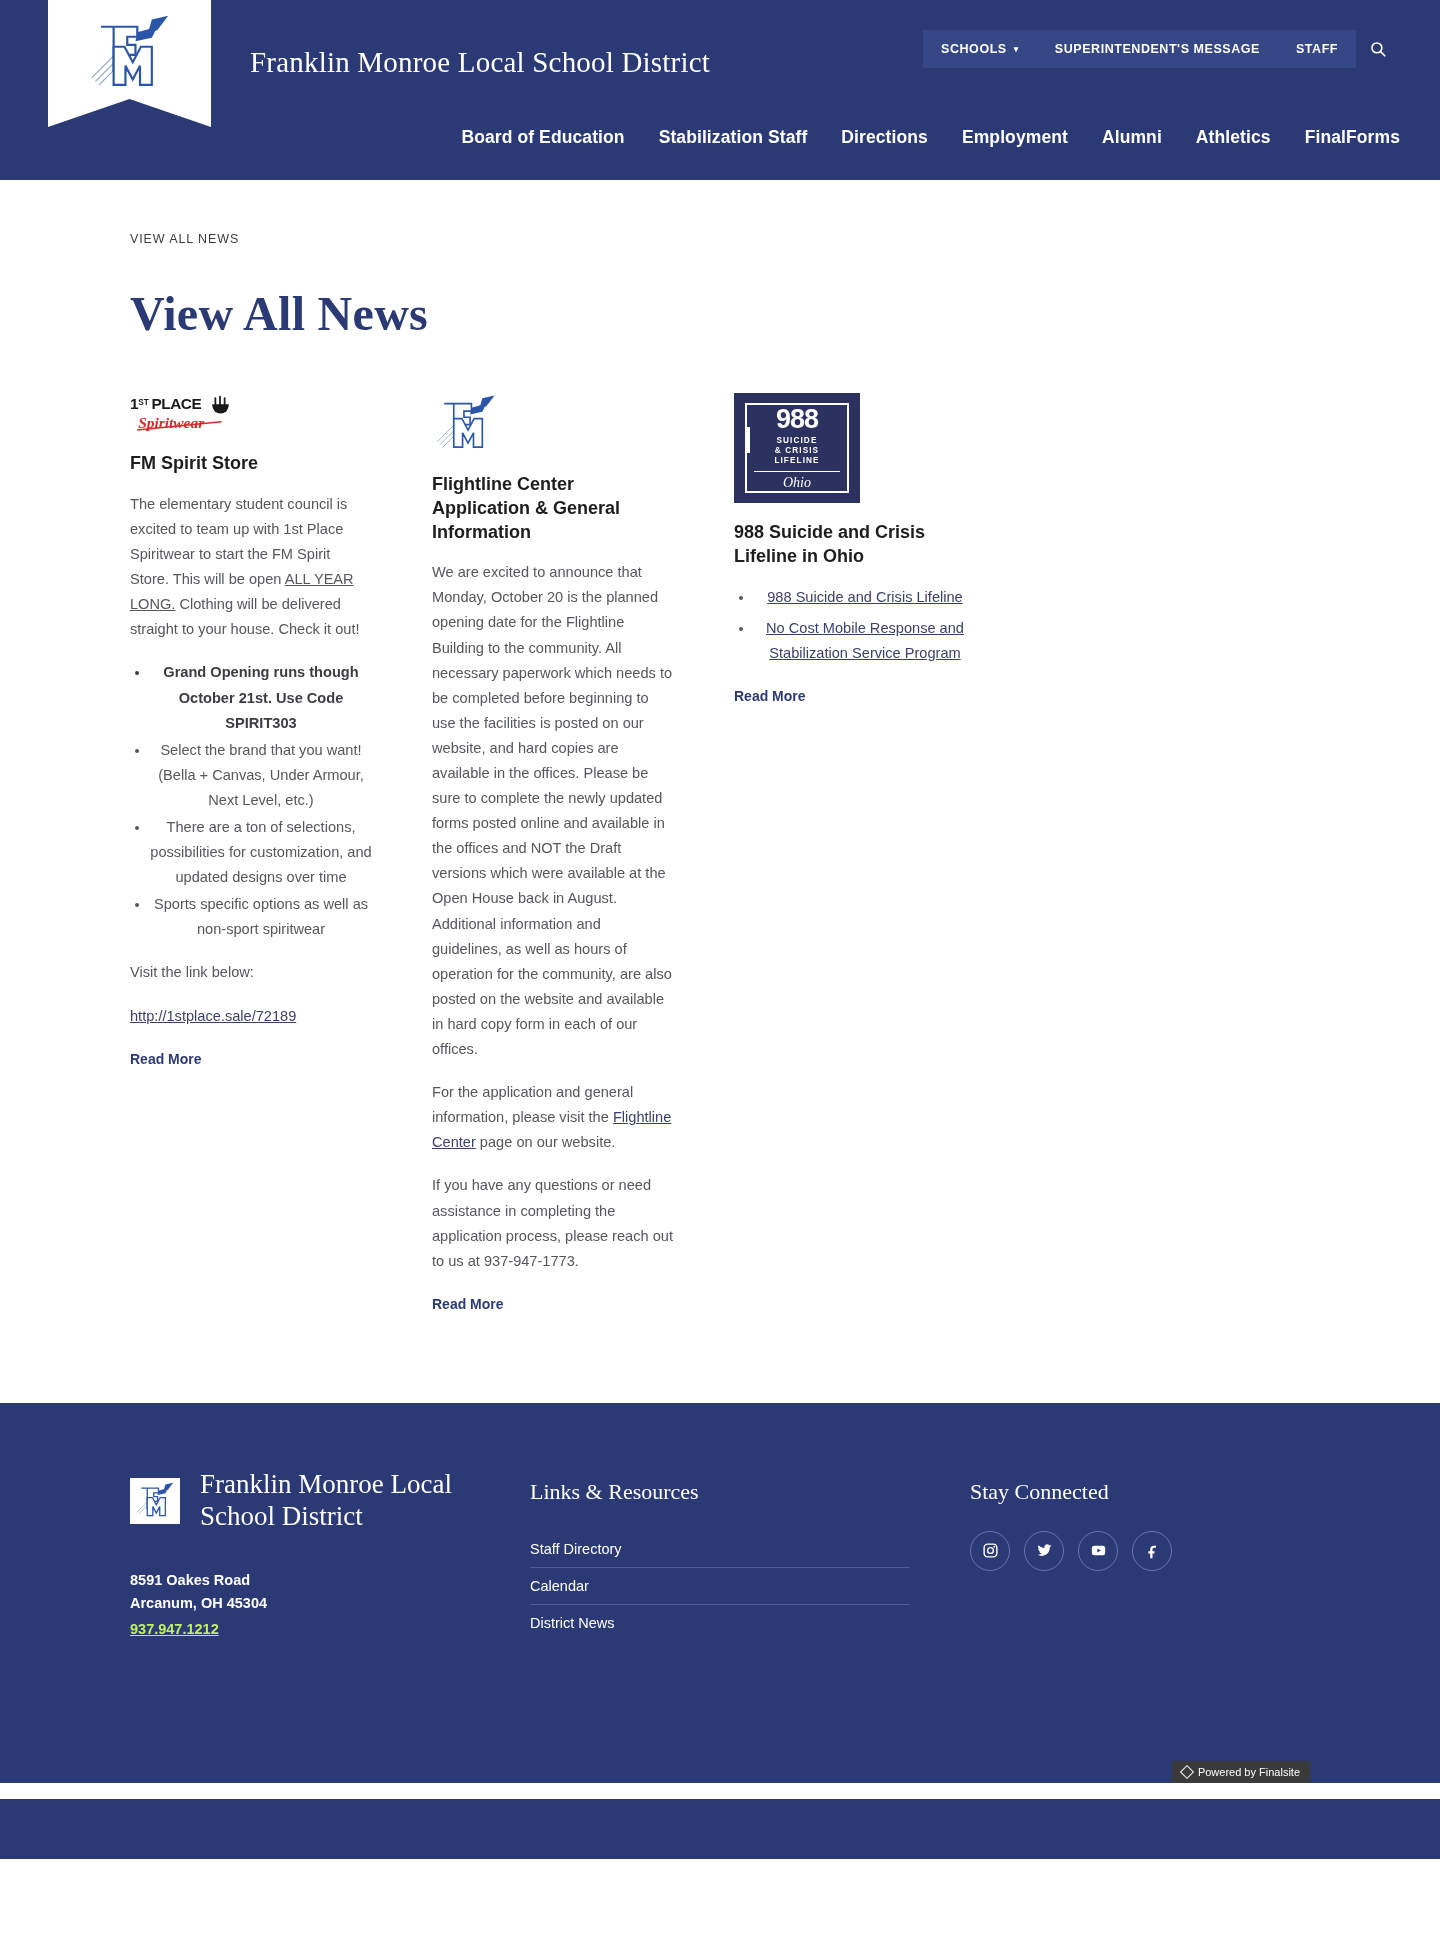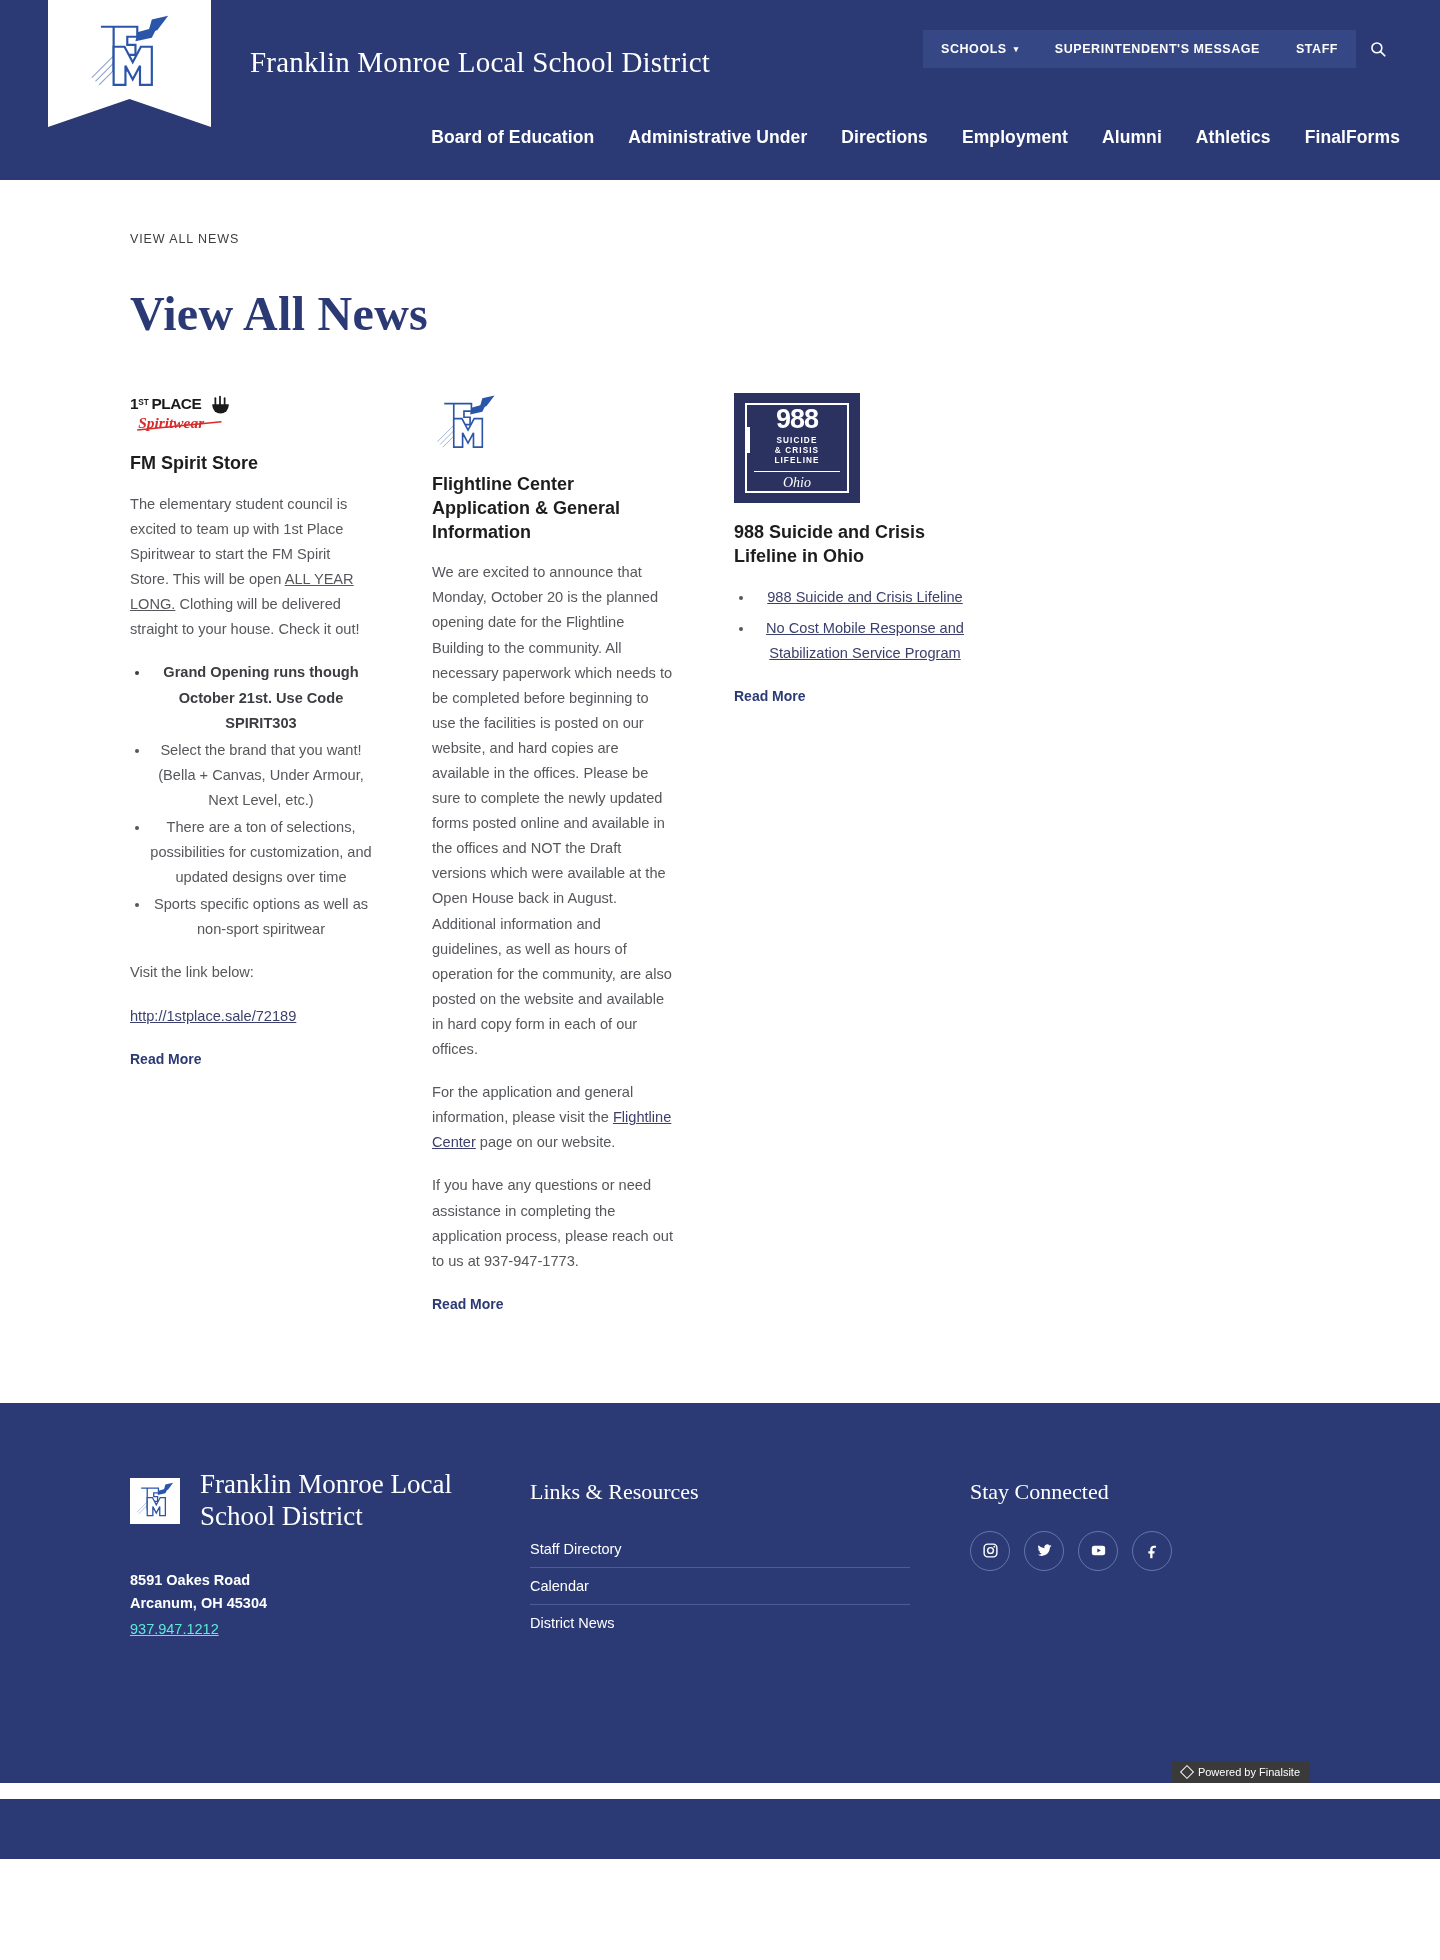--- a/index.html
+++ b/index.html
@@ -235,21 +235,21 @@
     font-size: 27px; line-height: 1.18; color: #ffffff;
   }
   .f-address {
     margin-top: 36px;
     font-size: 14.5px;
     font-weight: bold;
     line-height: 1.62;
   }
   .f-phone {
     display:inline-block; margin-top: 6px;
-    color: #5eead4; font-weight: normal; font-size: 14.5px;
+    color: #bef264; font-weight: bold; font-size: 14.5px;
     text-decoration: underline;
   }
 
   .f-col-links { width: 440px; padding-top: 10px; }
   .f-heading {
     font-family: "Liberation Serif", serif;
     font-size: 22px; color: #ffffff; margin-bottom: 26px;
   }
   .f-link-list { list-style: none; width: 380px; }
   .f-link-list li { border-bottom: 1px solid #4d5c96; }
@@ -332,21 +332,21 @@
     <button class="search-btn">
       <svg viewBox="0 0 24 24">
         <circle cx="10.5" cy="10.5" r="6.6" fill="none" stroke="#ffffff" stroke-width="2.1"></circle>
         <line x1="15.4" y1="15.4" x2="21" y2="21" stroke="#ffffff" stroke-width="2.3" stroke-linecap="round"></line>
       </svg>
     </button>
   </nav>
 
   <nav class="main-nav">
     <a href="#">Board of Education</a>
-    <a href="#">Administrative Under</a>
+    <a href="#">Stabilization Staff</a>
     <a href="#">Directions</a>
     <a href="#">Employment</a>
     <a href="#">Alumni</a>
     <a href="#">Athletics</a>
     <a href="#">FinalForms</a>
   </nav>
 </header>
 
 <main class="content-wrap">
 

